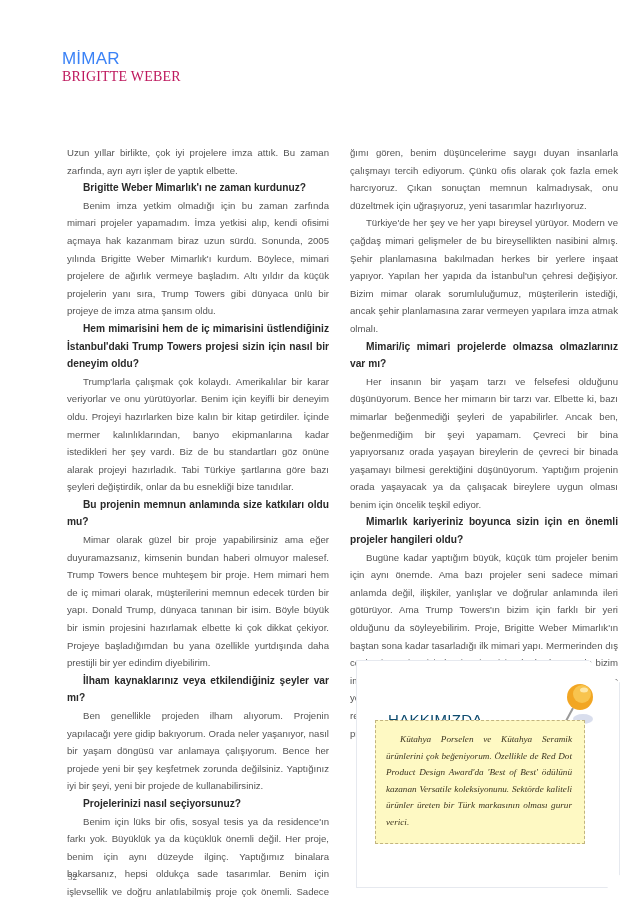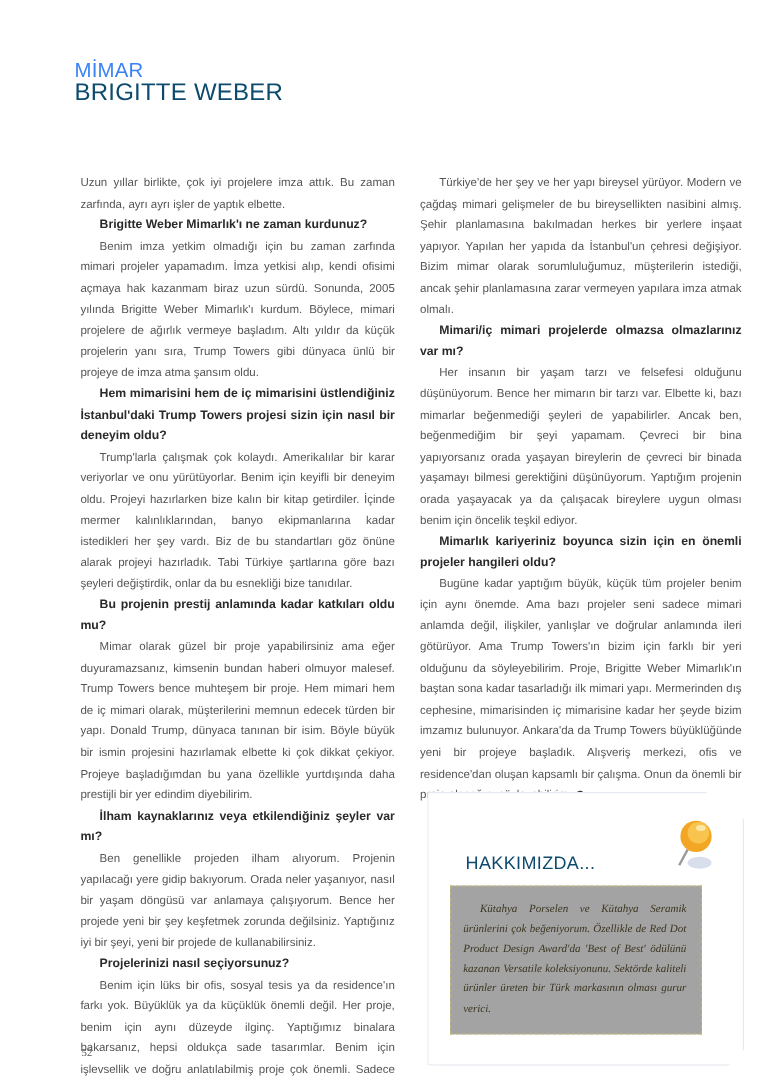--- a/index.html
+++ b/index.html
@@ -2,66 +2,67 @@
 <html><head>
 <meta charset="utf-8">
 <style>
   html, body { margin: 0; padding: 0; }
   body {
     width: 637px; height: 900px; background: #ffffff; position: relative; overflow: hidden;
     font-family: "Liberation Sans", sans-serif; color: #4a4a4a;
   }
   .header { position: absolute; left: 62px; top: 50px; }
   .kicker { font-size: 17px; color: #3b82f6; letter-spacing: 0.2px; line-height: 18px; font-weight: normal; }
-  .name { font-size: 20px; color: #0c4a6e; letter-spacing: 0.2px; line-height: 18px; }
+  .name { font-size: 14px; color: #be185d; letter-spacing: 0.2px; line-height: 18px; font-family: Liberation Serif, serif; }
   .col { position: absolute; top: 144px; font-size: 9.6px; line-height: 17.6px; color: #555; text-align: justify; }
   .col-left { left: 67px; width: 262px; }
   .col-right { left: 350px; width: 268px; }
   .col p { margin: 0; text-indent: 16px; }
   .col p.cont { text-indent: 0; }
   .col h3 { margin: 0; font-size: 10.2px; line-height: 17.6px; color: #2a2a2a; font-weight: bold; text-indent: 16px; }
   .end-dot { display: inline-block; width: 7px; height: 7px; border-radius: 50%; background: #333; margin-left: 4px; vertical-align: middle; }
   .page-num { position: absolute; left: 68px; top: 872px; font-size: 9px; color: #555; font-family: "Liberation Serif", serif; }
   .sidebar {
     position: absolute; left: 356px; top: 660px; width: 262px; height: 226px;
     background: #ffffff; border: 1px solid #e6e9ef;
     box-shadow: 4px 4px 4px rgba(120,130,160,0.45);
     clip-path: polygon(0 0, 88% 0, 100% 10%, 100% 94%, 95% 100%, 0 100%);
   }
   .sidebar-title { position: absolute; left: 31px; top: 50px; font-size: 15px; color: #0c4a6e; letter-spacing: 0.3px; }
   .pin { position: absolute; left: 206px; top: 20px; width: 34px; height: 50px; }
   .sidebar-box {
-    position: absolute; left: 18px; top: 77px; width: 210px; height: 124px;
-    background: #a3a3a3; padding: 10px 12px 8px 10px; box-sizing: border-box;
+    position: absolute; left: 18px; top: 59px; width: 210px; height: 124px;
+    background: #fef9c3; padding: 10px 12px 8px 10px; box-sizing: border-box;
     border: 1px dashed #c2b47e;
   }
   .sidebar-box p { margin: 0; font-family: "Liberation Serif", serif; font-style: italic; font-size: 9.2px; line-height: 16.5px; color: #3c3520; text-align: justify; text-indent: 14px; }
 </style>
 </head>
 <body>
 
 <div class="header">
   <div class="kicker">MİMAR</div>
   <div class="name">BRIGITTE WEBER</div>
 </div>
 
 <div class="col col-left" id="col-left">
     <p class="cont">Uzun yıllar birlikte, çok iyi projelere imza attık. Bu zaman zarfında, ayrı ayrı işler de yaptık elbette.</p>
     <h3>Brigitte Weber Mimarlık'ı ne zaman kurdunuz?</h3>
     <p>Benim imza yetkim olmadığı için bu zaman zarfında mimari projeler yapamadım. İmza yetkisi alıp, kendi ofisimi açmaya hak kazanmam biraz uzun sürdü. Sonunda, 2005 yılında Brigitte Weber Mimarlık'ı kurdum. Böylece, mimari projelere de ağırlık vermeye başladım. Altı yıldır da küçük projelerin yanı sıra, Trump Towers gibi dünyaca ünlü bir projeye de imza atma şansım oldu.</p>
     <h3>Hem mimarisini hem de iç mimarisini üstlendiğiniz İstanbul'daki Trump Towers projesi sizin için nasıl bir deneyim oldu?</h3>
     <p>Trump'larla çalışmak çok kolaydı. Amerikalılar bir karar veriyorlar ve onu yürütüyorlar. Benim için keyifli bir deneyim oldu. Projeyi hazırlarken bize kalın bir kitap getirdiler. İçinde mermer kalınlıklarından, banyo ekipmanlarına kadar istedikleri her şey vardı. Biz de bu standartları göz önüne alarak projeyi hazırladık. Tabi Türkiye şartlarına göre bazı şeyleri değiştirdik, onlar da bu esnekliği bize tanıdılar.</p>
-    <h3>Bu projenin prestij anlamında kadar katkıları oldu mu?</h3>
+    <h3>Bu projenin memnun anlamında size katkıları oldu mu?</h3>
     <p>Mimar olarak güzel bir proje yapabilirsiniz ama eğer duyuramazsanız, kimsenin bundan haberi olmuyor malesef. Trump Towers bence muhteşem bir proje. Hem mimari hem de iç mimari olarak, müşterilerini memnun edecek türden bir yapı. Donald Trump, dünyaca tanınan bir isim. Böyle büyük bir ismin projesini hazırlamak elbette ki çok dikkat çekiyor. Projeye başladığımdan bu yana özellikle yurtdışında daha prestijli bir yer edindim diyebilirim.</p>
     <h3>İlham kaynaklarınız veya etkilendiğiniz şeyler var mı?</h3>
     <p>Ben genellikle projeden ilham alıyorum. Projenin yapılacağı yere gidip bakıyorum. Orada neler yaşanıyor, nasıl bir yaşam döngüsü var anlamaya çalışıyorum. Bence her projede yeni bir şey keşfetmek zorunda değilsiniz. Yaptığınız iyi bir şeyi, yeni bir projede de kullanabilirsiniz.</p>
     <h3>Projelerinizi nasıl seçiyorsunuz?</h3>
     <p>Benim için lüks bir ofis, sosyal tesis ya da residence'ın farkı yok. Büyüklük ya da küçüklük önemli değil. Her proje, benim için aynı düzeyde ilginç. Yaptığımız binalara bakarsanız, hepsi oldukça sade tasarımlar. Benim için işlevsellik ve doğru anlatılabilmiş proje çok önemli. Sadece büyük projeler yaparsanız, ince detayların kaybolacağını düşünüyorum. Bu sebeple, Brigitte Weber Mimarlık olarak büyük ve küçük projeleri paralel olarak yürütüyoruz.</p>
   </div>
 <div class="col col-right" id="col-right">
+    <p class="cont">ğımı gören, benim düşüncelerime saygı duyan insanlarla çalışmayı tercih ediyorum. Çünkü ofis olarak çok fazla emek harcıyoruz. Çıkan sonuçtan memnun kalmadıysak, onu düzeltmek için uğraşıyoruz, yeni tasarımlar hazırlıyoruz.</p>
     <p>Türkiye'de her şey ve her yapı bireysel yürüyor. Modern ve çağdaş mimari gelişmeler de bu bireysellikten nasibini almış. Şehir planlamasına bakılmadan herkes bir yerlere inşaat yapıyor. Yapılan her yapıda da İstanbul'un çehresi değişiyor. Bizim mimar olarak sorumluluğumuz, müşterilerin istediği, ancak şehir planlamasına zarar vermeyen yapılara imza atmak olmalı.</p>
     <h3>Mimari/iç mimari projelerde olmazsa olmazlarınız var mı?</h3>
     <p>Her insanın bir yaşam tarzı ve felsefesi olduğunu düşünüyorum. Bence her mimarın bir tarzı var. Elbette ki, bazı mimarlar beğenmediği şeyleri de yapabilirler. Ancak ben, beğenmediğim bir şeyi yapamam. Çevreci bir bina yapıyorsanız orada yaşayan bireylerin de çevreci bir binada yaşamayı bilmesi gerektiğini düşünüyorum. Yaptığım projenin orada yaşayacak ya da çalışacak bireylere uygun olması benim için öncelik teşkil ediyor.</p>
     <h3>Mimarlık kariyeriniz boyunca sizin için en önemli projeler hangileri oldu?</h3>
     <p>Bugüne kadar yaptığım büyük, küçük tüm projeler benim için aynı önemde. Ama bazı projeler seni sadece mimari anlamda değil, ilişkiler, yanlışlar ve doğrular anlamında ileri götürüyor. Ama Trump Towers'ın bizim için farklı bir yeri olduğunu da söyleyebilirim. Proje, Brigitte Weber Mimarlık'ın baştan sona kadar tasarladığı ilk mimari yapı. Mermerinden dış cephesine, mimarisinden iç mimarisine kadar her şeyde bizim imzamız bulunuyor. Ankara'da da Trump Towers büyüklüğünde yeni bir projeye başladık. Alışveriş merkezi, ofis ve residence'dan oluşan kapsamlı bir çalışma. Onun da önemli bir proje olacağını söyleyebilirim.<span class="end-dot"></span></p>
   </div>
 
 <div class="sidebar">
   <div class="sidebar-title">HAKKIMIZDA...</div>
   <svg class="pin" viewBox="0 0 34 50">

